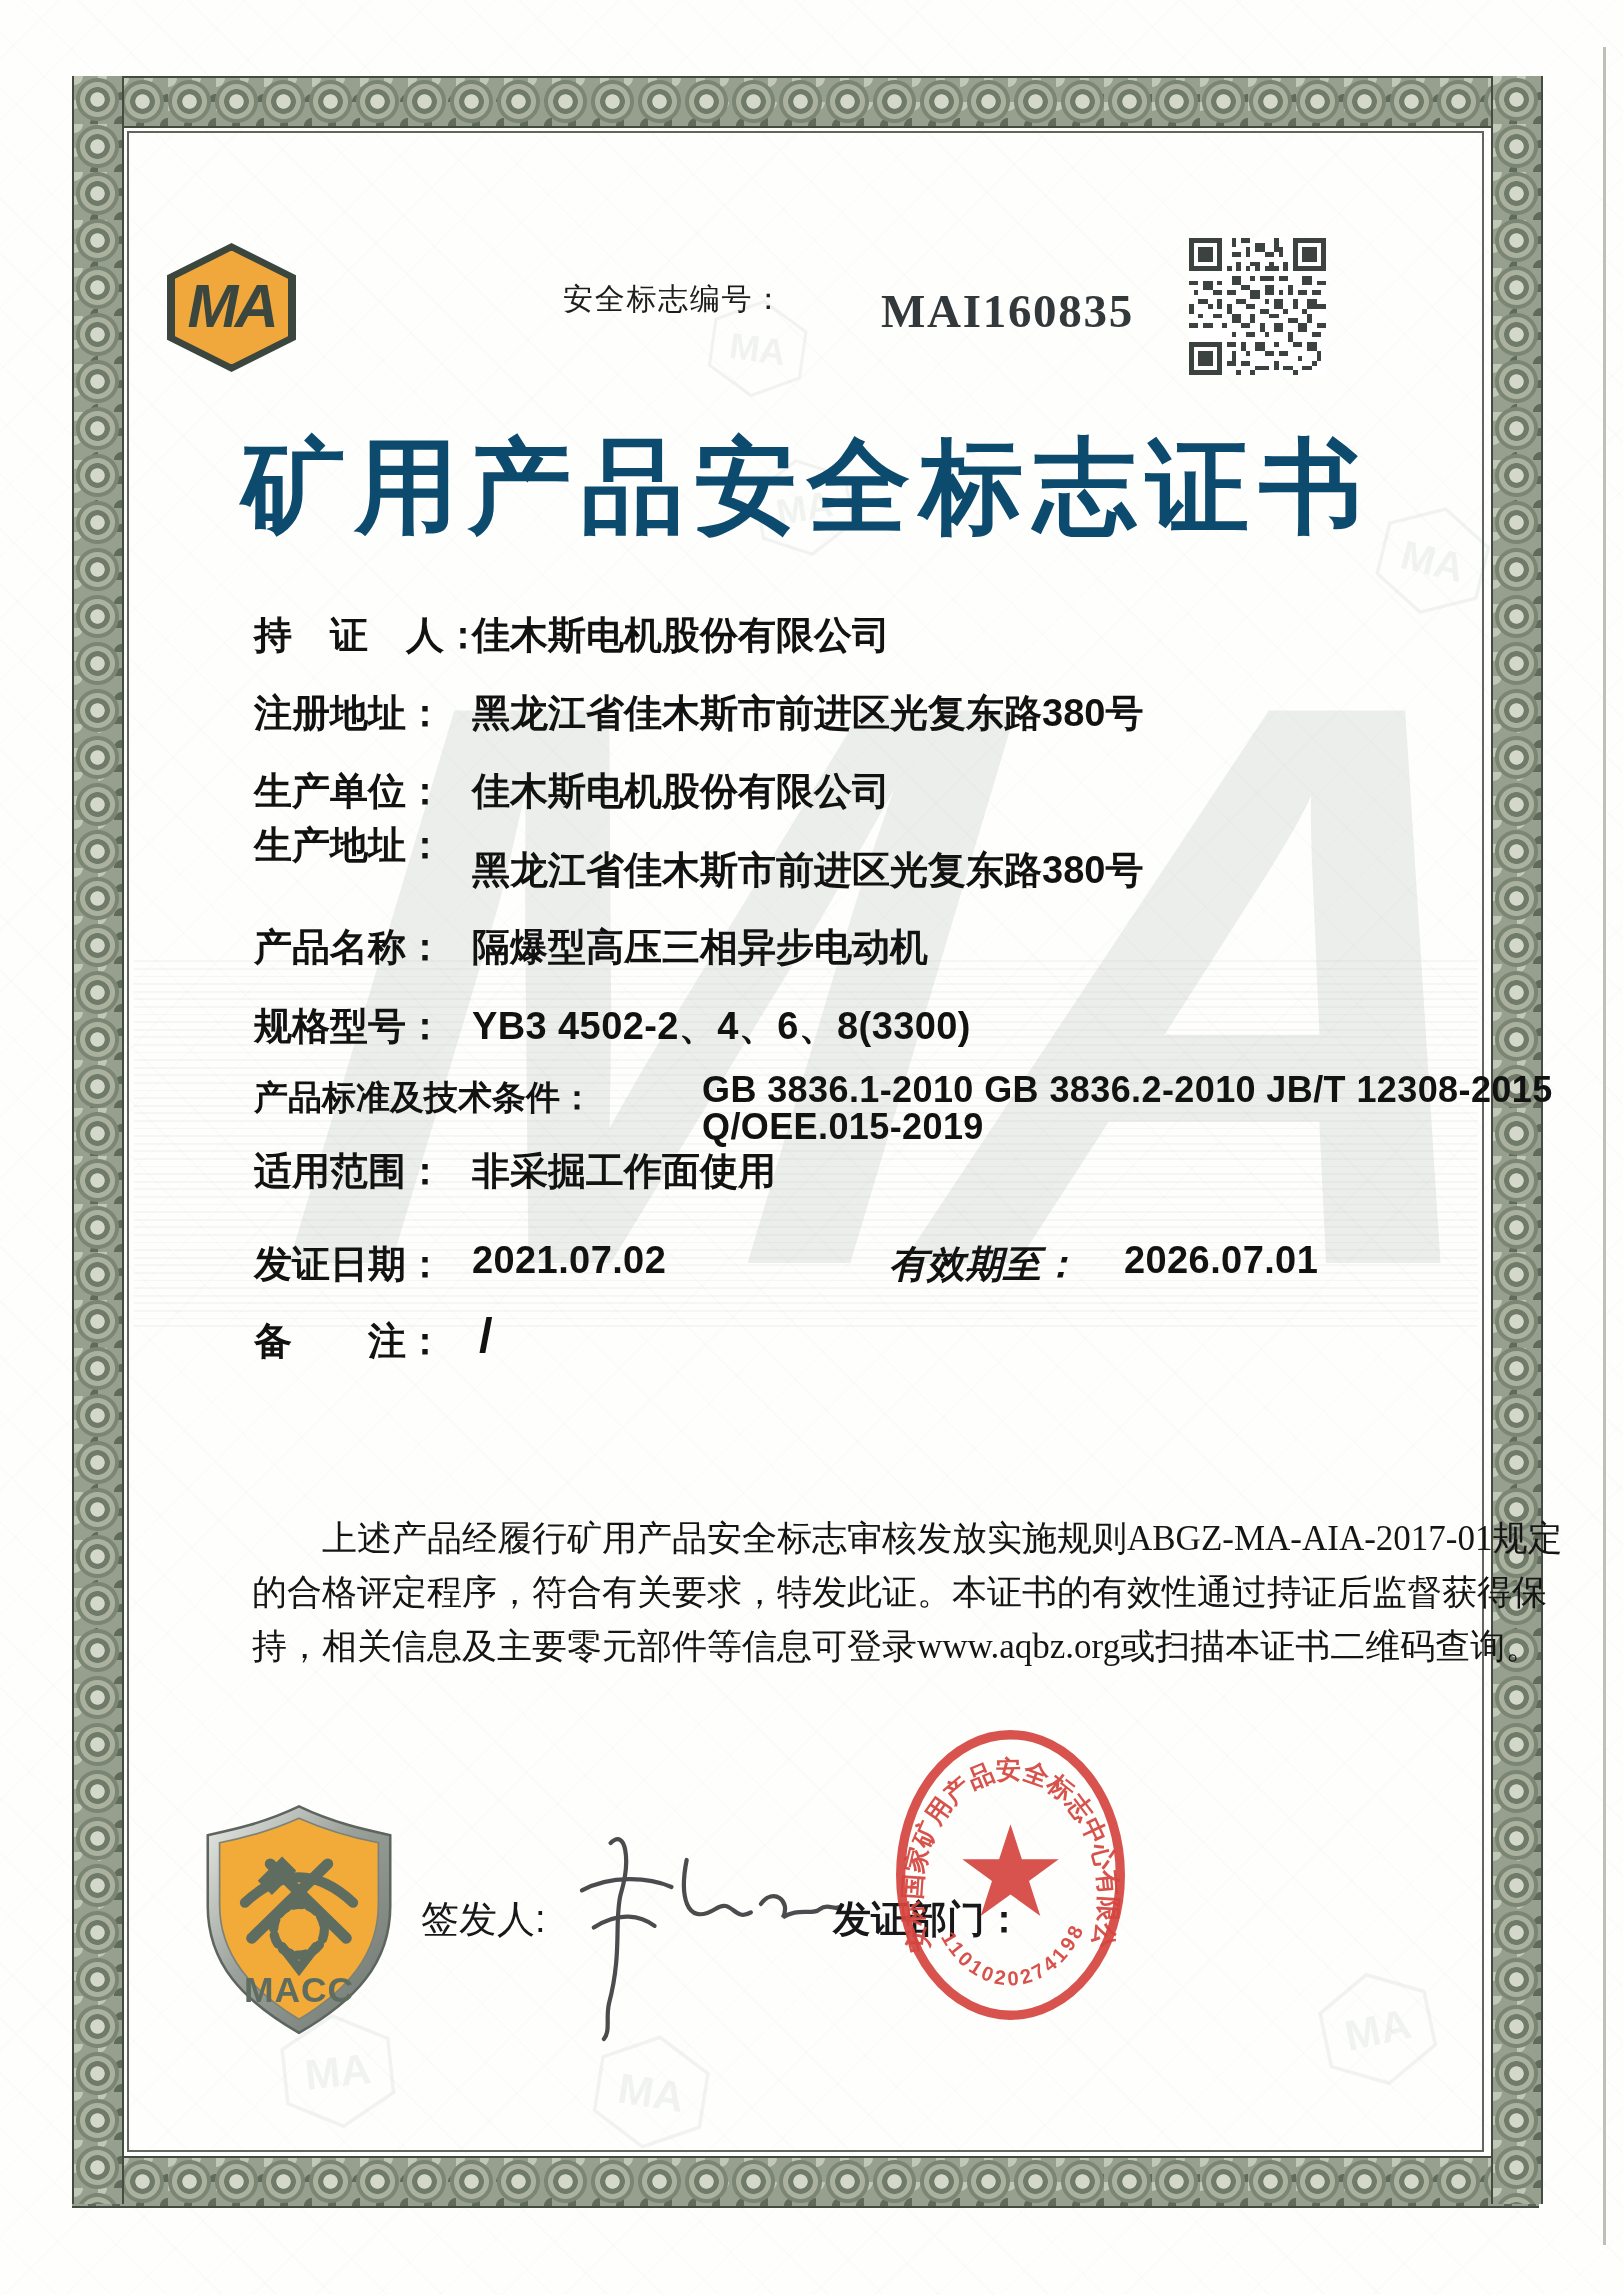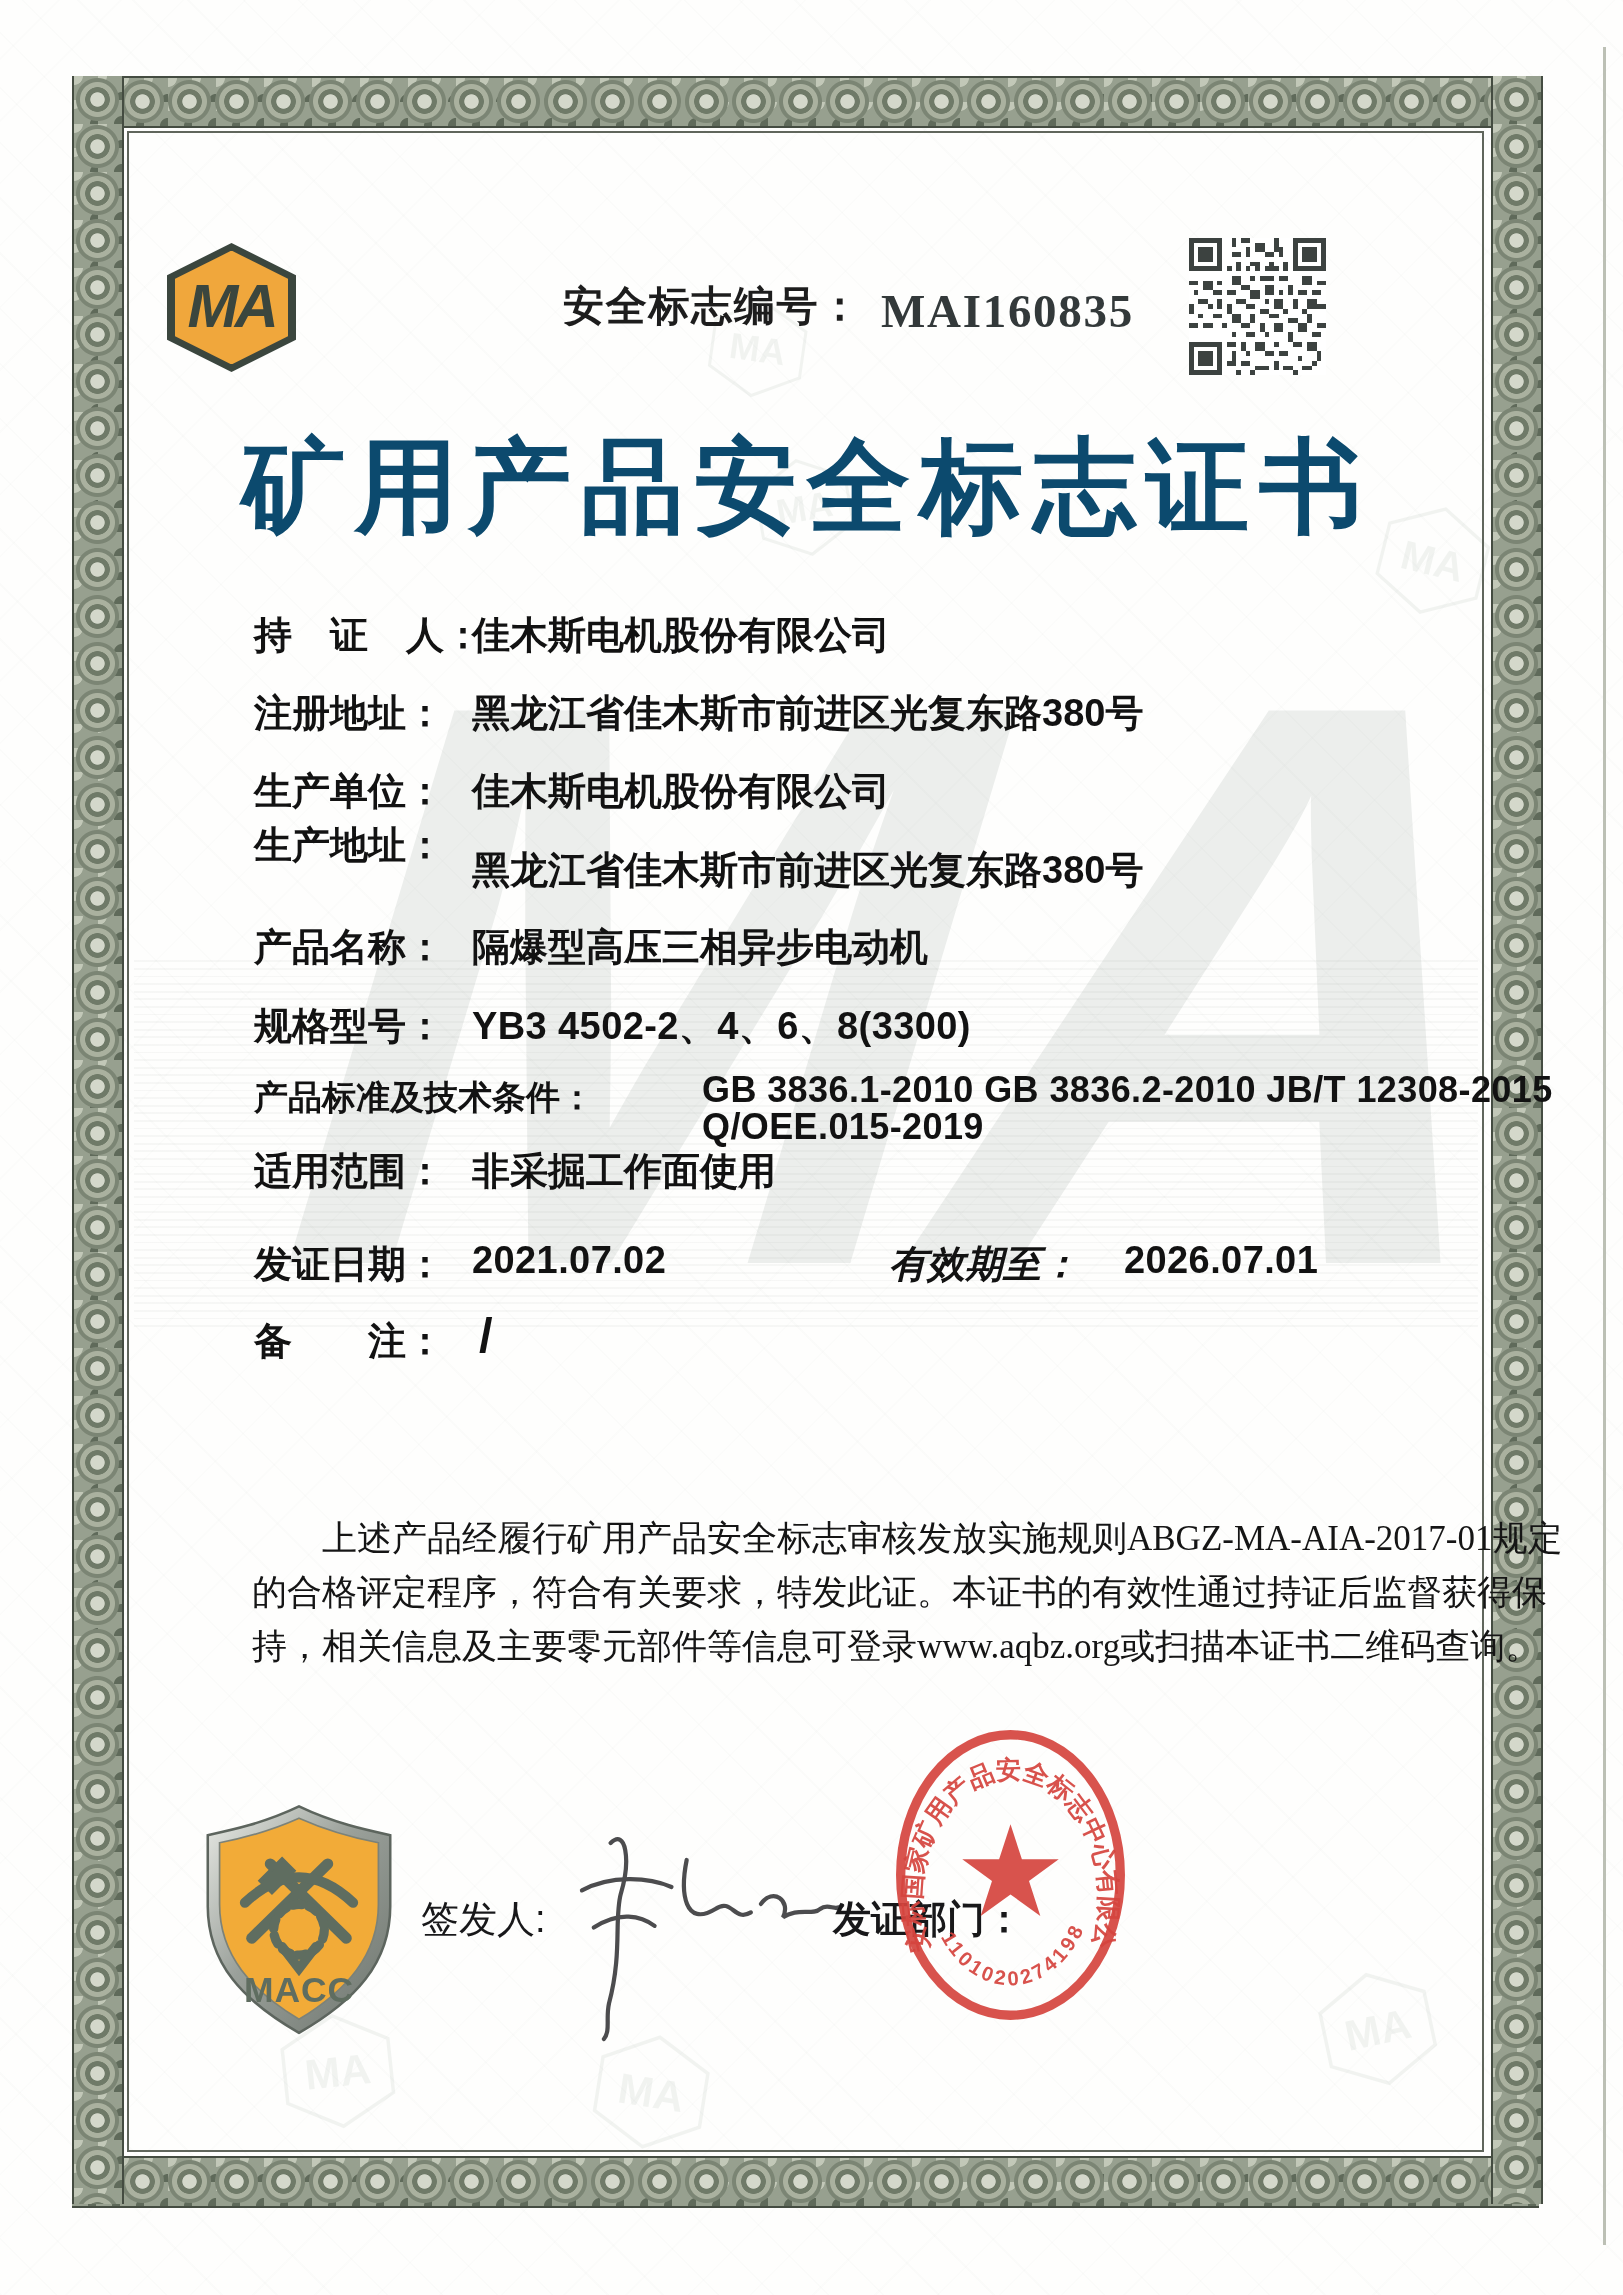--- a/index.html
+++ b/index.html
@@ -51,21 +51,21 @@
   .ma-logo{position:absolute;left:167px;top:243px;width:129px;height:129px;}
   .ma-hex-outer{position:absolute;inset:0;background:#3b463e;
     clip-path:polygon(50% 0%,100% 25%,100% 75%,50% 100%,0% 75%,0% 25%);}
   .ma-hex-inner{position:absolute;inset:7.6px;background:#f0a73c;
     clip-path:polygon(50% 0%,100% 25%,100% 75%,50% 100%,0% 75%,0% 25%);
     display:flex;align-items:center;justify-content:center;}
   .ma-hex-inner span{
     font-family:"Liberation Sans",sans-serif;font-weight:900;font-style:italic;
     font-size:61px;color:#3b463e;letter-spacing:-3.4px;transform:translateY(-1.7px);}
 
-  .mark-label{position:absolute;left:563px;top:279px;font-size:41px;font-weight:700;color:#1d1d1d;letter-spacing:1.7px;}
+  .mark-label{position:absolute;left:563px;top:279px;font-size:30px;font-weight:400;color:#1d1d1d;letter-spacing:1.7px;}
   .mark-number{position:absolute;left:881px;top:284px;font-family:"Liberation Serif",serif;font-size:47px;font-weight:700;color:#33393a;letter-spacing:1.7px;}
   .qr{position:absolute;left:1189px;top:237px;width:137px;height:139px;}
 
   .cert-title{
     position:absolute;left:135px;top:419px;width:1344px;text-align:center;
     font-family:"Liberation Serif",serif;font-weight:900;font-size:103px;
     letter-spacing:10px;color:#0c4a6e;white-space:nowrap;
   }
 
   .row-label{position:absolute;left:254px;font-size:38px;font-weight:700;color:#121212;white-space:nowrap;}

